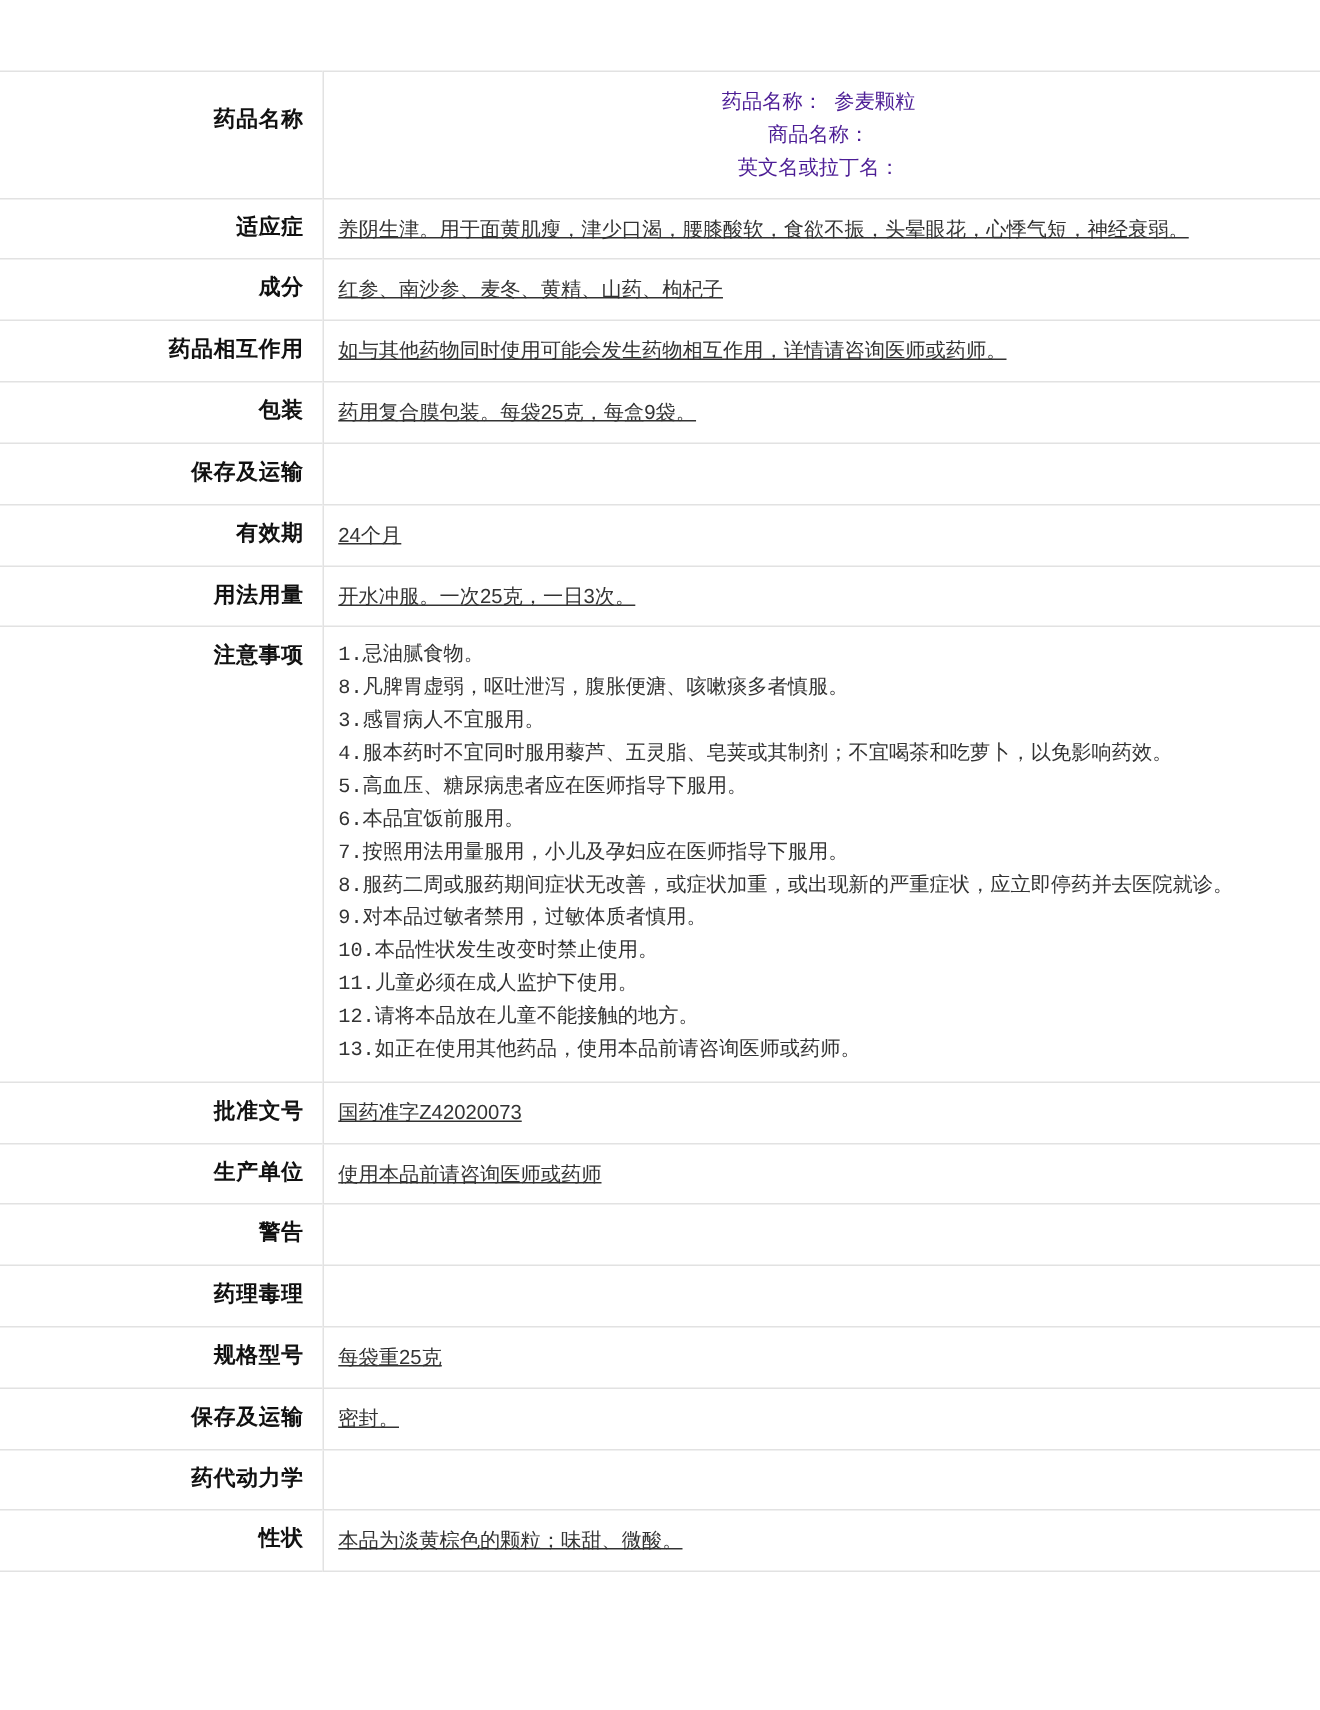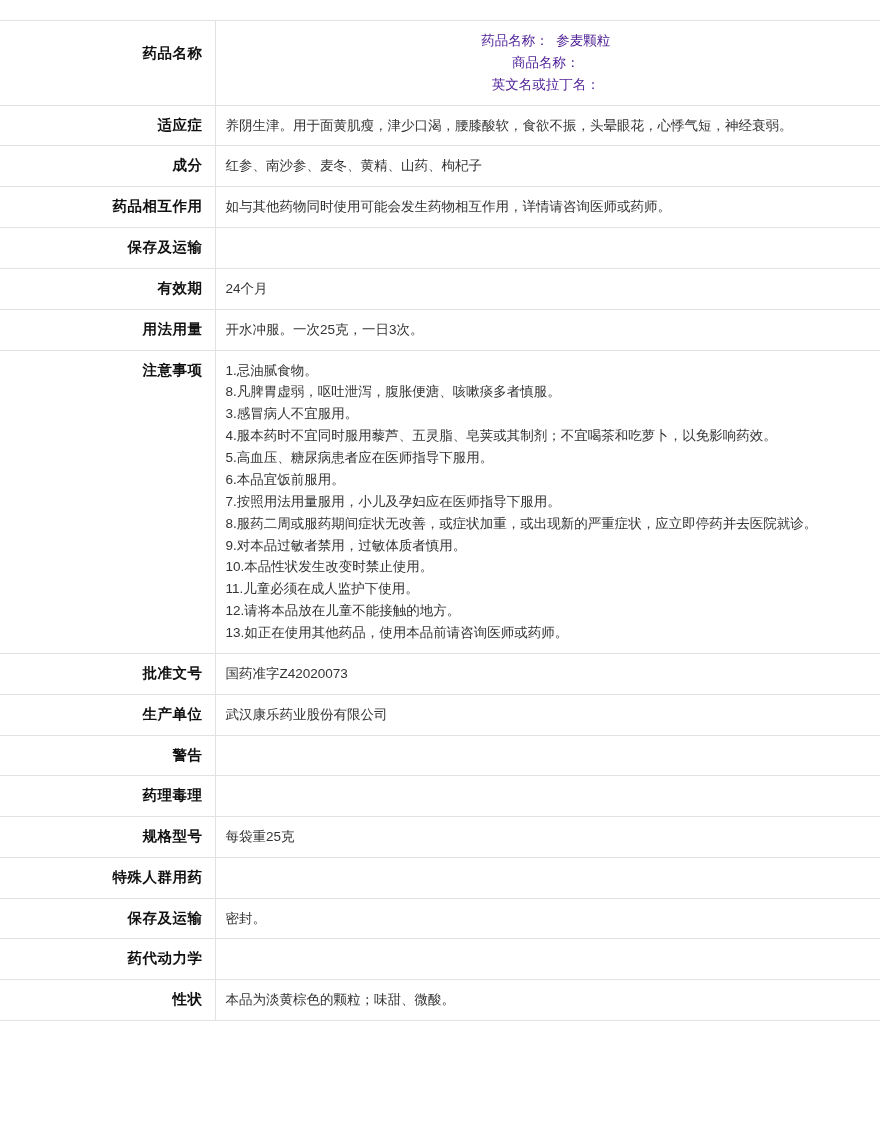--- a/index.html
+++ b/index.html
@@ -10,20 +10,21 @@
   body {
     width: 880px;
     min-height: 1140px;
     font-family: "Liberation Sans", sans-serif;
     color: #1a1a1a;
   }
   .drug-sheet {
     width: 880px;
     box-sizing: border-box;
     padding-top: 20px;
+    margin-top: 27px;
   }
   table.spec-table {
     width: 880px;
     border-collapse: collapse;
     table-layout: fixed;
   }
   table.spec-table tr {
     border-bottom: 1px solid #e2e2e2;
   }
   table.spec-table tr:first-child {
@@ -52,27 +53,29 @@
   }
   .value-cell .kv-line {
     display: block;
     color: #4c1d95;
     white-space: pre-wrap;
     text-align: center;
   }
   .value-cell .plain {
     display: block;
     white-space: pre-wrap;
+    text-decoration: underline;
   }
   .value-cell .num-list {
     display: block;
   }
   .value-cell .num-list .num-item {
     display: block;
     white-space: pre-wrap;
+    font-family: Liberation Mono, monospace;
   }
   .empty-cell {
     min-height: 18px;
   }
   .row-name .label-cell { padding-top: 22px; }
 </style>
 </head>
 <body>
 
 <div class="drug-sheet">
@@ -95,20 +98,26 @@
         <tr>
           <td class="label-cell">成分</td>
           <td class="value-cell">
             <span class="plain">红参、南沙参、麦冬、黄精、山药、枸杞子</span>
           </td>
         </tr>
         <tr>
           <td class="label-cell">药品相互作用</td>
           <td class="value-cell">
             <span class="plain">如与其他药物同时使用可能会发生药物相互作用，详情请咨询医师或药师。</span>
+          </td>
+        </tr>
+        <tr>
+          <td class="label-cell">包装</td>
+          <td class="value-cell">
+            <span class="plain">药用复合膜包装。每袋25克，每盒9袋。</span>
           </td>
         </tr>
         <tr>
           <td class="label-cell">保存及运输</td>
           <td class="value-cell">
             <span class="plain empty-cell"></span>
           </td>
         </tr>
         <tr>
           <td class="label-cell">有效期</td>
@@ -144,45 +153,39 @@
         </tr>
         <tr>
           <td class="label-cell">批准文号</td>
           <td class="value-cell">
             <span class="plain">国药准字Z42020073</span>
           </td>
         </tr>
         <tr>
           <td class="label-cell">生产单位</td>
           <td class="value-cell">
-            <span class="plain">武汉康乐药业股份有限公司</span>
+            <span class="plain">使用本品前请咨询医师或药师</span>
           </td>
         </tr>
         <tr>
           <td class="label-cell">警告</td>
           <td class="value-cell">
             <span class="plain empty-cell"></span>
           </td>
         </tr>
         <tr>
           <td class="label-cell">药理毒理</td>
           <td class="value-cell">
             <span class="plain empty-cell"></span>
           </td>
         </tr>
         <tr>
           <td class="label-cell">规格型号</td>
           <td class="value-cell">
             <span class="plain">每袋重25克</span>
-          </td>
-        </tr>
-        <tr>
-          <td class="label-cell">特殊人群用药</td>
-          <td class="value-cell">
-            <span class="plain empty-cell"></span>
           </td>
         </tr>
         <tr>
           <td class="label-cell">保存及运输</td>
           <td class="value-cell">
             <span class="plain">密封。</span>
           </td>
         </tr>
         <tr>
           <td class="label-cell">药代动力学</td>

